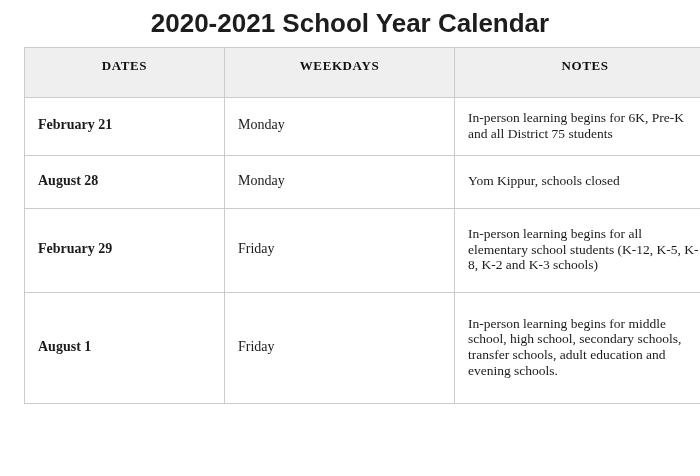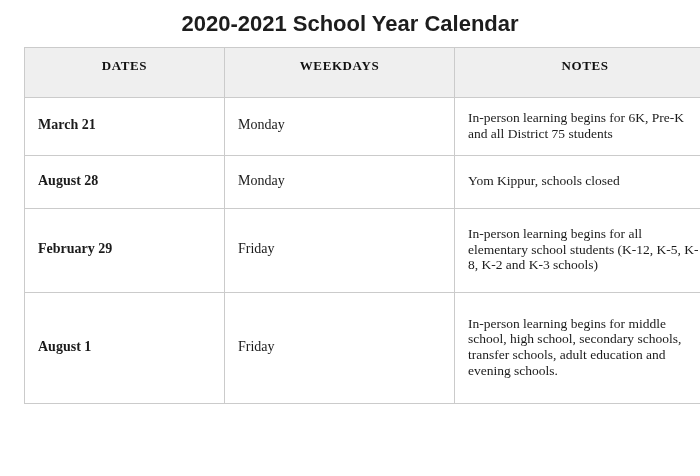--- a/index.html
+++ b/index.html
@@ -14,21 +14,21 @@
     background: #ffffff;
     overflow: hidden;
   }
   .page-title {
     margin: 8px 0 0 0;
     height: 31px;
     line-height: 31px;
     text-align: center;
     font-family: "Liberation Sans", sans-serif;
     font-weight: bold;
-    font-size: 22px;
+    font-size: 26px;
     letter-spacing: 0px;
     color: #1d1d1d;
   }
   table.calendar {
     position: absolute;
     top: 47px;
     left: 2px;
     width: 691px;
     table-layout: fixed;
     border-collapse: collapse;
@@ -90,21 +90,21 @@
     </colgroup>
     <thead>
       <tr>
         <th>DATES</th>
         <th>WEEKDAYS</th>
         <th>NOTES</th>
       </tr>
     </thead>
     <tbody>
       <tr class="r1">
-        <td class="date-cell">March 21</td>
+        <td class="date-cell">February 21</td>
         <td class="weekday-cell">Monday</td>
         <td class="notes-cell">In-person learning begins for 6K, Pre-K and all District 75 students</td>
       </tr>
       <tr class="r2">
         <td class="date-cell">August 28</td>
         <td class="weekday-cell">Monday</td>
         <td class="notes-cell">Yom Kippur, schools closed</td>
       </tr>
       <tr class="r3">
         <td class="date-cell">February 29</td>

